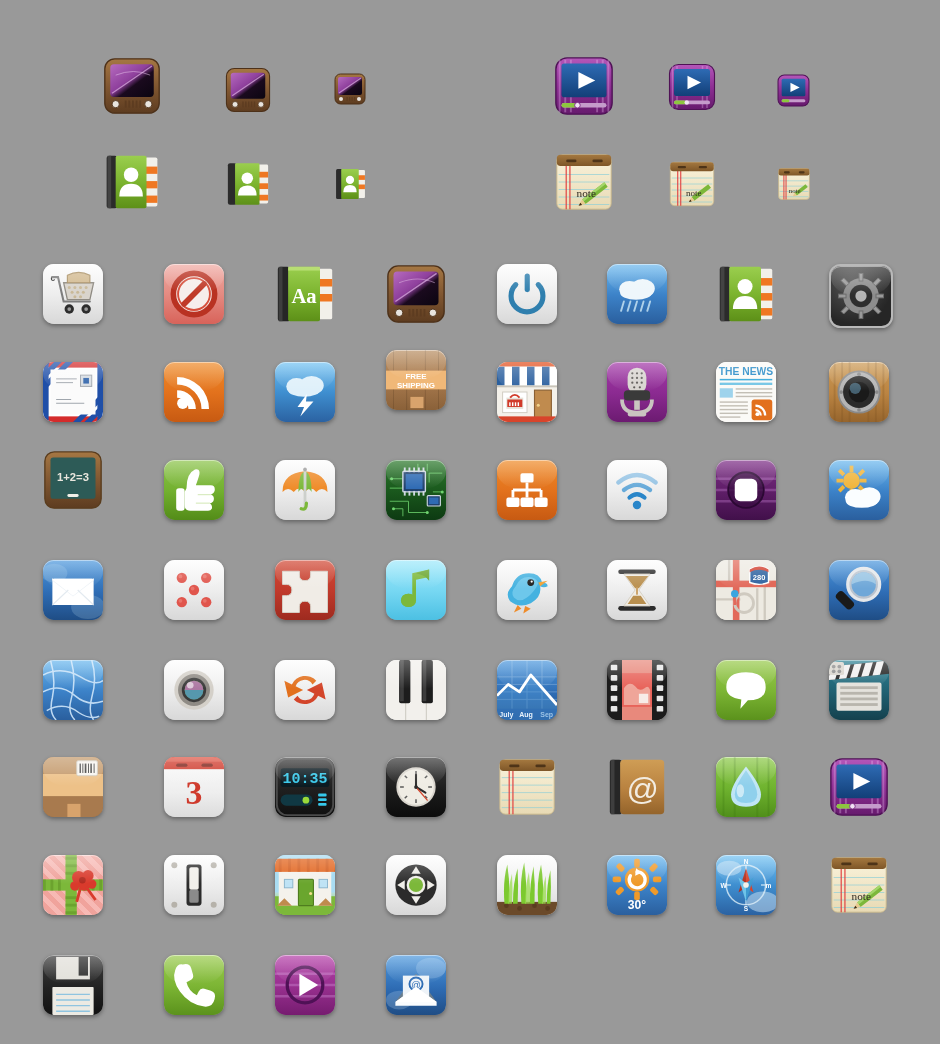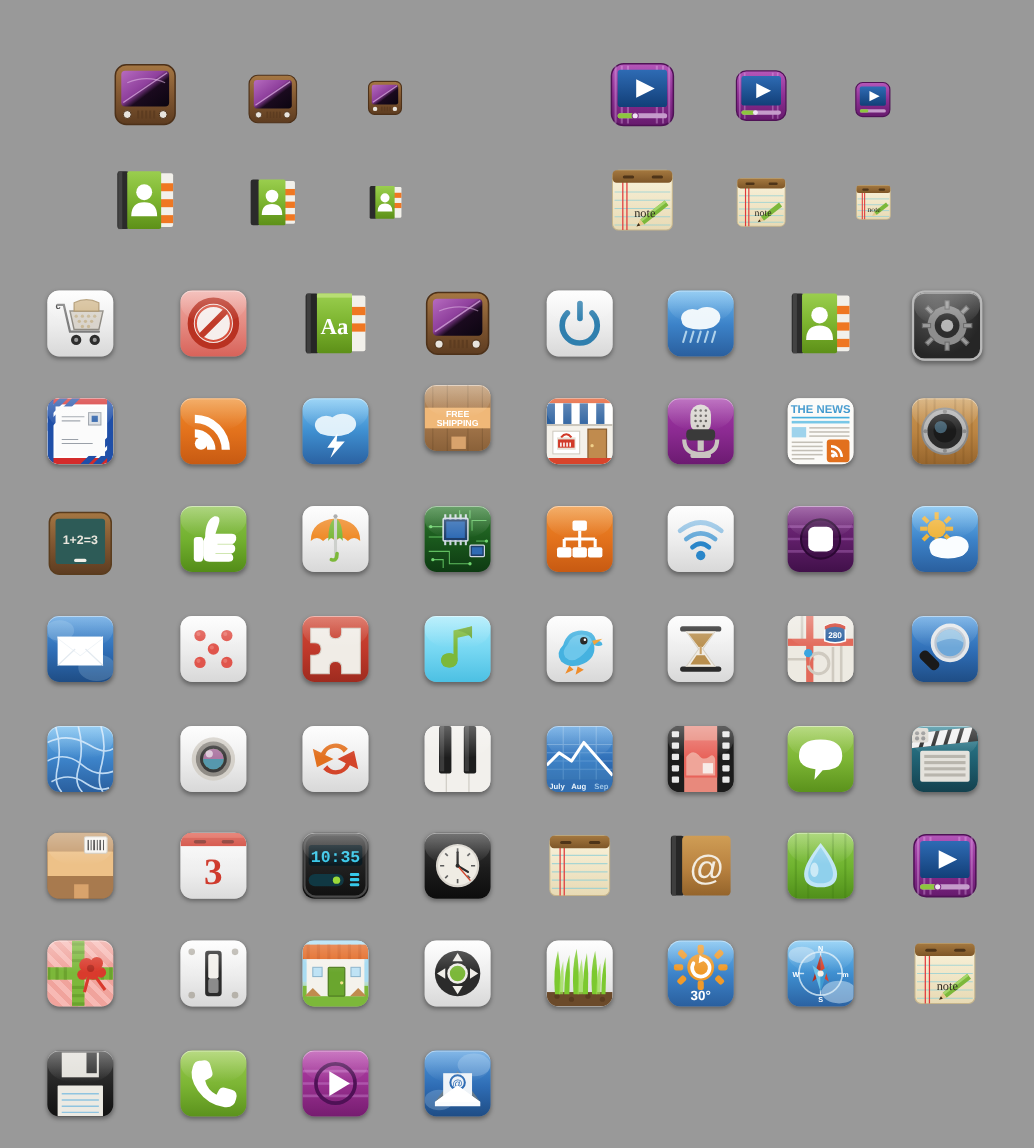--- a/index.html
+++ b/index.html
@@ -27,21 +27,21 @@
   .svgfill{width:100%;height:100%;display:block;}
   .s-g{width:60px;height:60px;}
 
   
   .f-white{background:linear-gradient(180deg,#fdfdfd 0%,#ededed 52%,#d8d8d8 100%);}
   .f-red{background:linear-gradient(180deg,#f0a9a2 0%,#e58b82 50%,#d8635a 100%);}
   .f-darkred{background:linear-gradient(180deg,#d24a36 0%,#c0392b 52%,#9e2b1f 100%);}
   .f-green{background:linear-gradient(180deg,#8bc34a 0%,#72b02f 52%,#538c18 100%);}
   .f-green2{background:linear-gradient(180deg,#9acb4e 0%,#7cb534 52%,#5b921c 100%);}
   .f-orange{background:linear-gradient(180deg,#ef8c2a 0%,#e2711c 52%,#c75a12 100%);}
-  .f-blue{background:linear-gradient(180deg,#6bb9ef 0%,#3c82c8 52%,#2a5f9e 100%);border-radius:12px;}
+  .f-blue{background:linear-gradient(180deg,#6bb9ef 0%,#3c82c8 52%,#2a5f9e 100%);}
   .f-blue2{background:linear-gradient(180deg,#74c3f3 0%,#3f8fd0 50%,#2b62a2 100%);}
   .f-dblue{background:linear-gradient(180deg,#4f9ade 0%,#2e6cb4 55%,#1f4d85 100%);}
   .f-purple{background:linear-gradient(180deg,#a33aa8 0%,#8b2a91 52%,#6c1b71 100%);}
   .f-purple2{background:linear-gradient(180deg,#7d2d86 0%,#5d1d66 55%,#41104a 100%);}
   .f-magenta{background:linear-gradient(180deg,#b43fa8 0%,#98308f 52%,#761c70 100%);}
   .f-cyan{background:linear-gradient(180deg,#9fe9fb 0%,#76d7f2 52%,#4cc0e3 100%);}
   .f-black{background:linear-gradient(180deg,#4a4a4a 0%,#2a2a2a 52%,#141414 100%);}
   .f-box{background:linear-gradient(180deg,#b98f63 0%,#a87a4e 50%,#8a6139 100%);}
   .f-tan{background:linear-gradient(180deg,#cc9a55 0%,#bb8442 52%,#96652d 100%);}
   .f-grass{background:linear-gradient(180deg,#8dc94a 0%,#6fb32f 52%,#508f1a 100%);}
@@ -598,21 +598,21 @@
         <g fill="#8a8a8a">
             <circle cx="32" cy="13" r="2"></circle>
             <circle cx="32" cy="51" r="2"></circle>
             <circle cx="13" cy="32" r="2"></circle>
             <circle cx="51" cy="32" r="2"></circle>
           </g>
       </svg>
     </div>
   </div>
 
-  <div class="icon s-g" style="left:43px;top:464px;">
+  <div class="icon s-g" style="left:43px;top:450px;">
     <svg class="svgfill" viewBox="0 0 64 64">
       <rect x="2" y="2" width="60" height="60" rx="10" fill="url(#wd)" stroke="#5a3d1e" stroke-width="1.5"></rect>
       <rect x="8" y="8" width="48" height="44" rx="3" fill="#2d5b57"></rect>
       <text x="32" y="33" text-anchor="middle" font-family="Liberation Sans, sans-serif" font-size="12" font-weight="bold" fill="#e9e6dd">1+2=3</text>
       <rect x="26" y="47" width="12" height="3" rx="1.5" fill="#f2f0e8"></rect>
     </svg>
   </div>
 
   <div class="icon s-g" style="left:164px;top:460px;">
     <div class="sq f-green">

